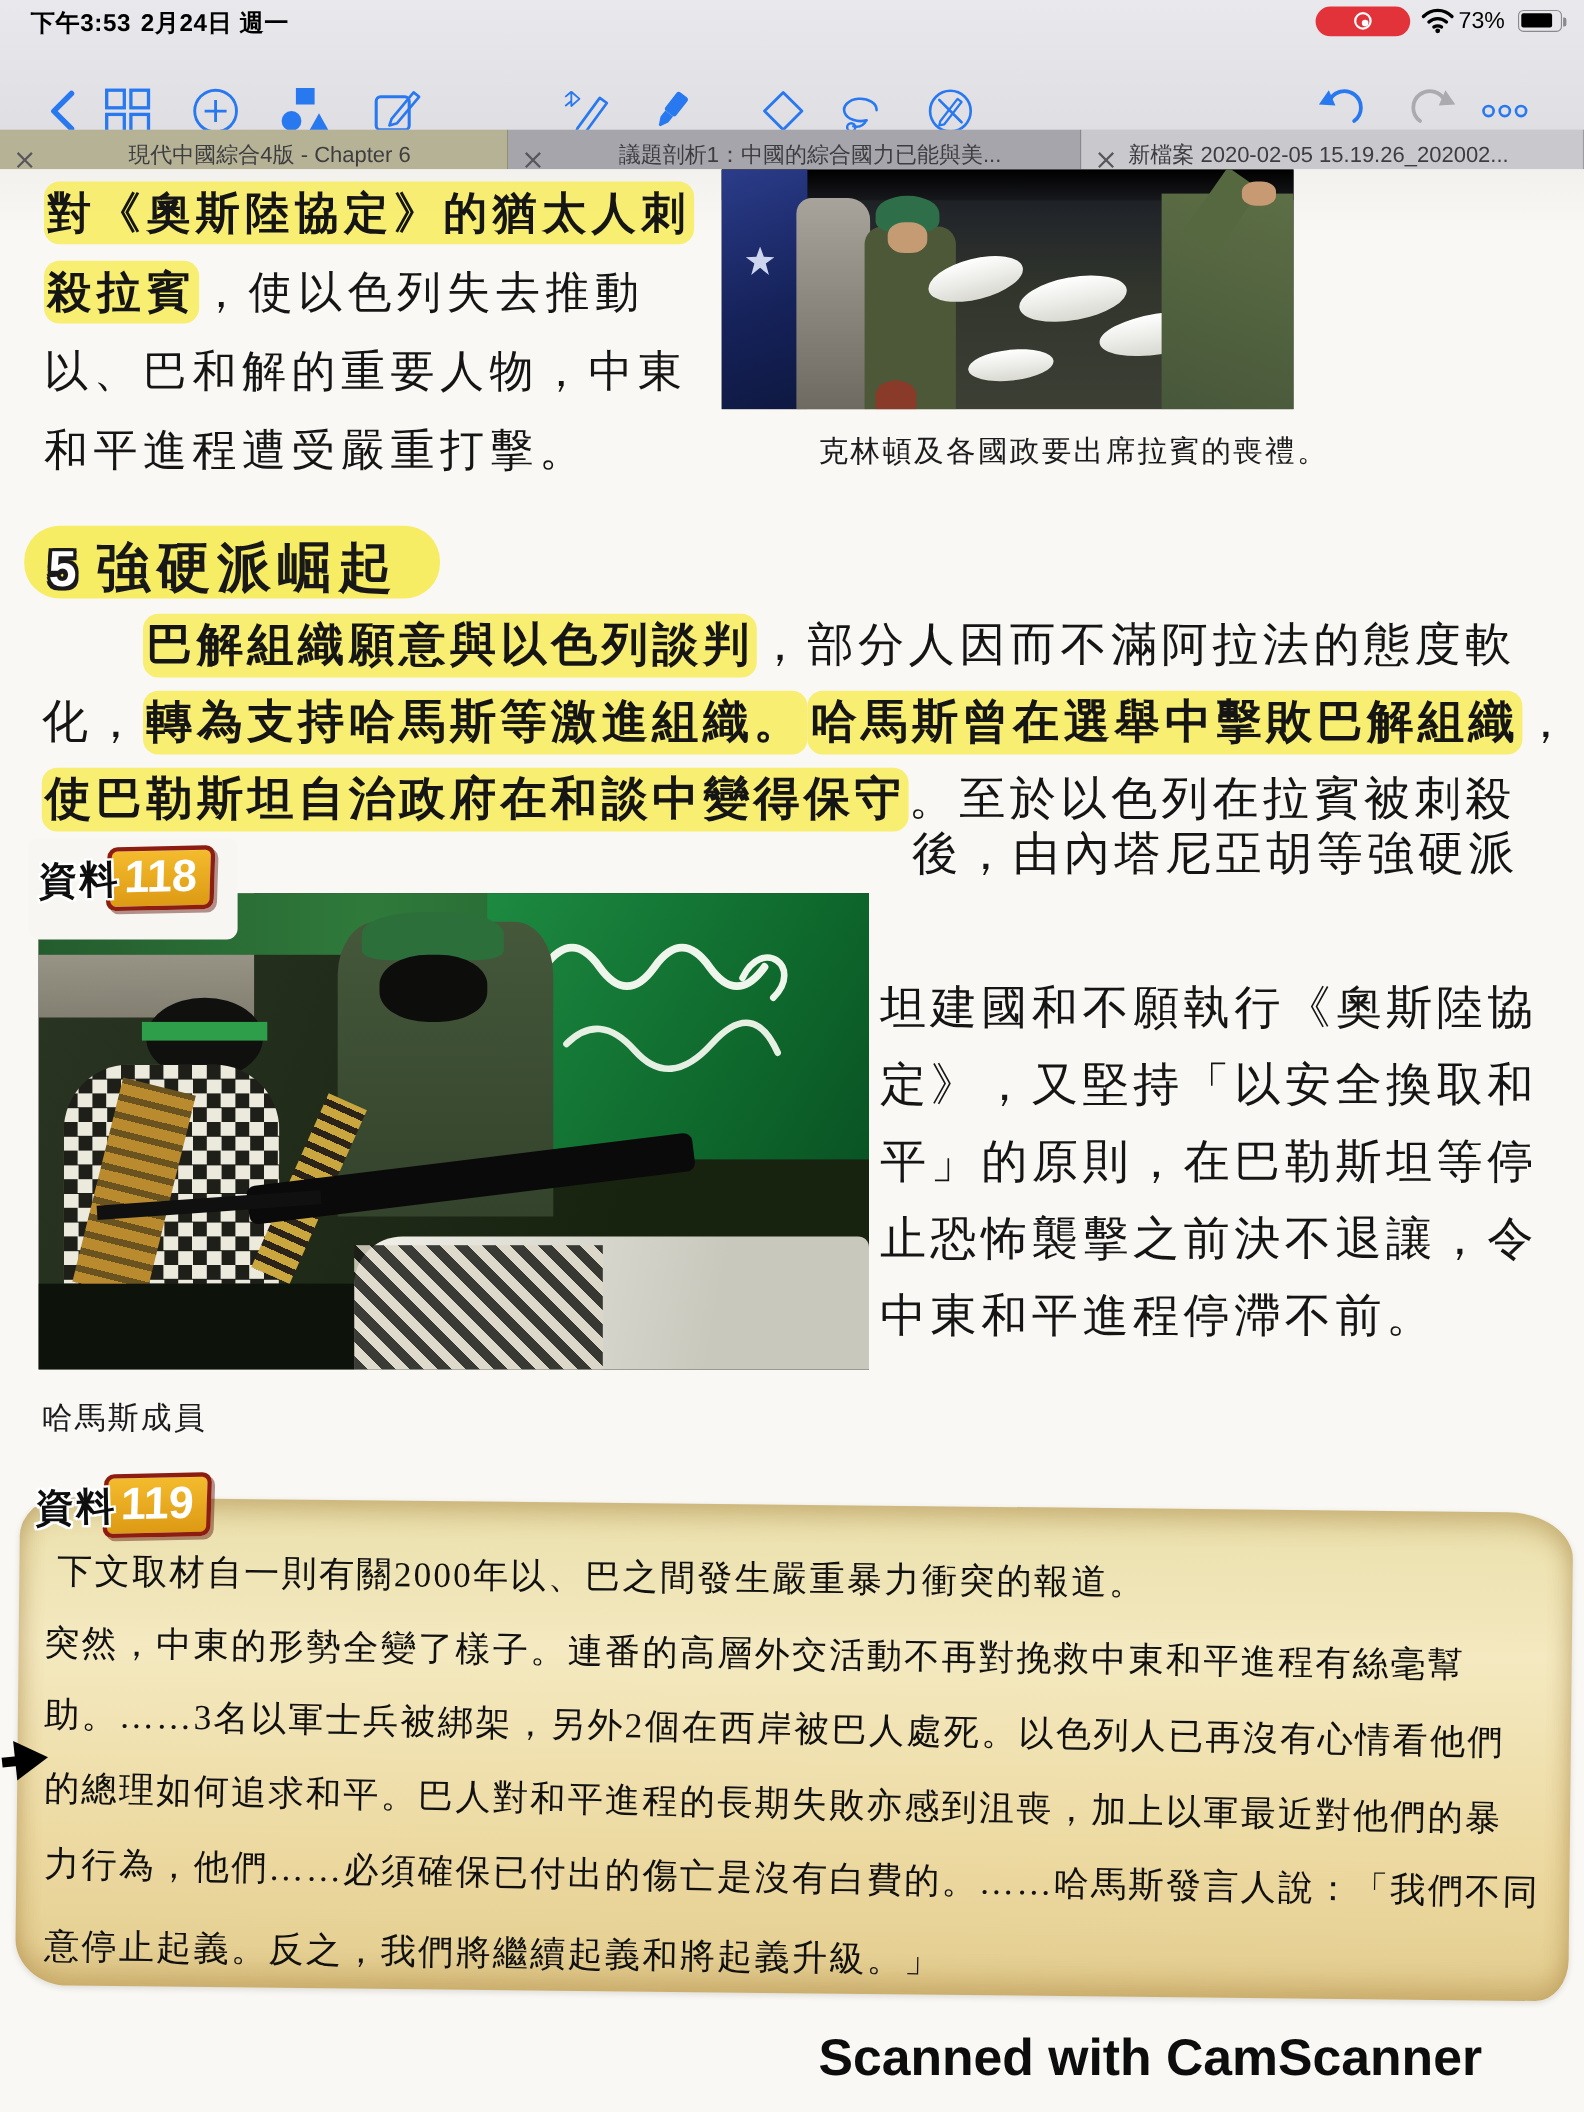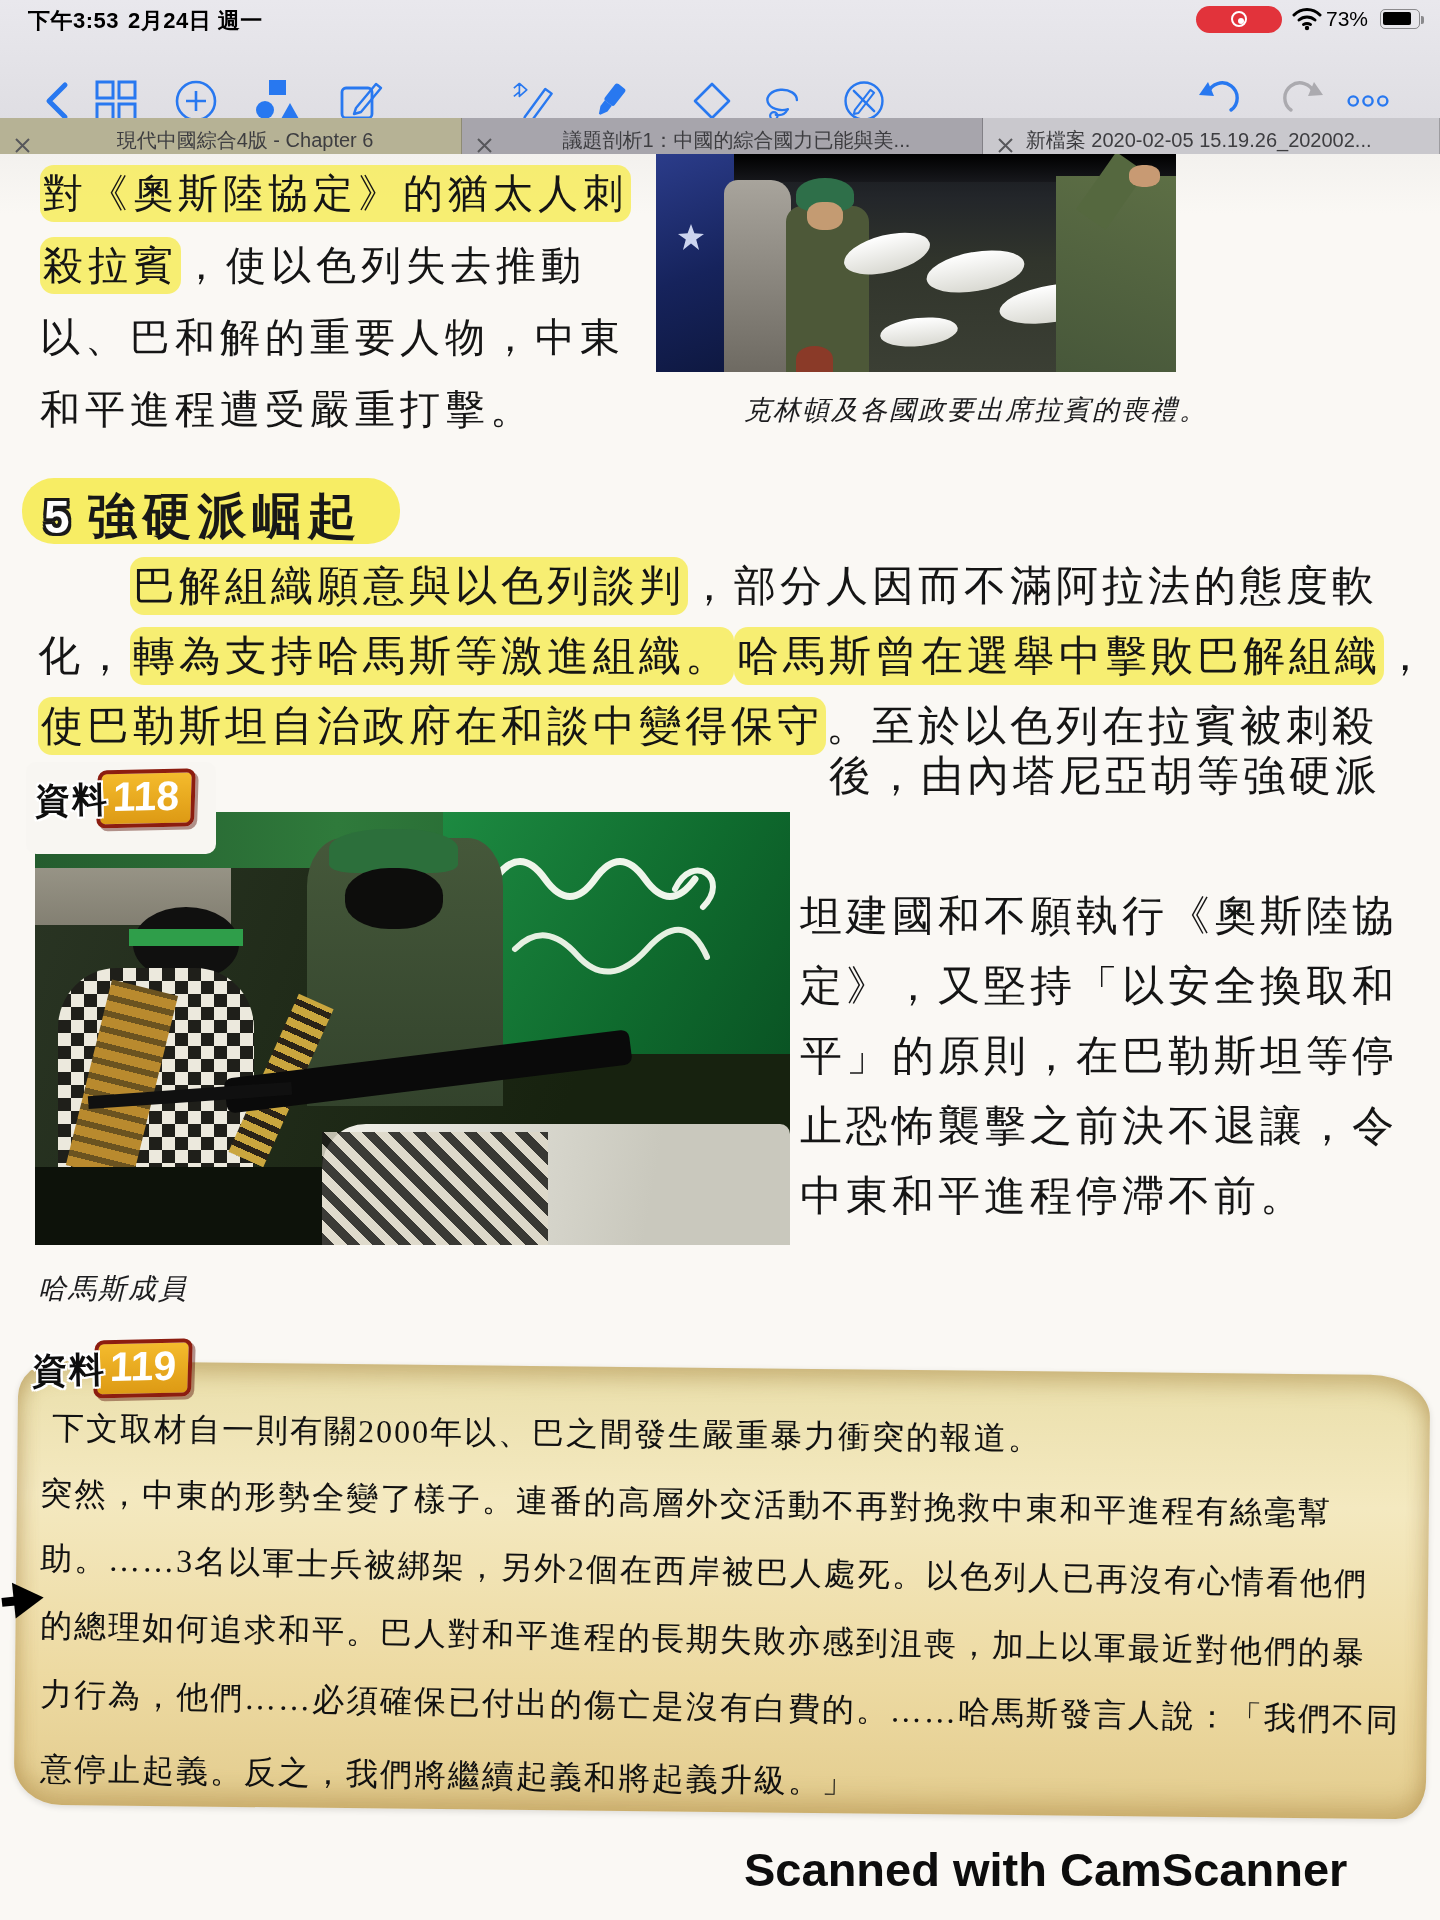--- a/index.html
+++ b/index.html
@@ -40,23 +40,23 @@
 
   
   .page { position:absolute; left:0; top:154px; width:1440px; height:1766px;
           background:linear-gradient(#f3f1ee, #faf8f4 60px), #f8f6f2; }
 
   .kai { position:absolute; font-family:"Liberation Serif","DejaVu Serif",serif; color:#151515; white-space:nowrap; z-index:2; }
   .lc   { font-size:40px; letter-spacing:5px; }
   .para { font-size:42px; letter-spacing:4px; }
   .rc   { font-size:42px; letter-spacing:4px; }
   .quote{ font-size:32px; letter-spacing:2px; color:#111; }
-  .hl { background:rgba(246,235,85,.82); border-radius:14px; padding:6px 3px; }
-
-  .caption { position:absolute; font-family:"Liberation Sans",sans-serif; font-size:27px; color:#1c1c1e; letter-spacing:2px; white-space:nowrap; z-index:2;font-style:italic; }
+  .hl { background:rgba(246,235,85,.82); border-radius:14px; padding:6px 3px;font-weight:bold; }
+
+  .caption { position:absolute; font-family:"Liberation Sans",sans-serif; font-size:27px; color:#1c1c1e; letter-spacing:2px; white-space:nowrap; z-index:2; }
 
   
   .heading-pill { position:absolute; left:22px; top:324px; width:378px; height:66px; background:rgba(246,235,80,.88); border-radius:32px; z-index:1; }
   .heading { position:absolute; left:44px; top:330px; z-index:2; font-weight:800; color:#181818; white-space:nowrap; }
   .heading .num { font-size:46px; color:#fff;
       text-shadow:-3px -3px 0 #1a1a1a,3px -3px 0 #1a1a1a,-3px 3px 0 #1a1a1a,3px 3px 0 #1a1a1a,0 -3px 0 #1a1a1a,0 3px 0 #1a1a1a,-3px 0 0 #1a1a1a,3px 0 0 #1a1a1a; }
   .heading .txt { font-size:49px; letter-spacing:6px; margin-left:18px; }
 
   
   .badge-patch { position:absolute; background:#f8f6f2; border-radius:10px; z-index:3; }

